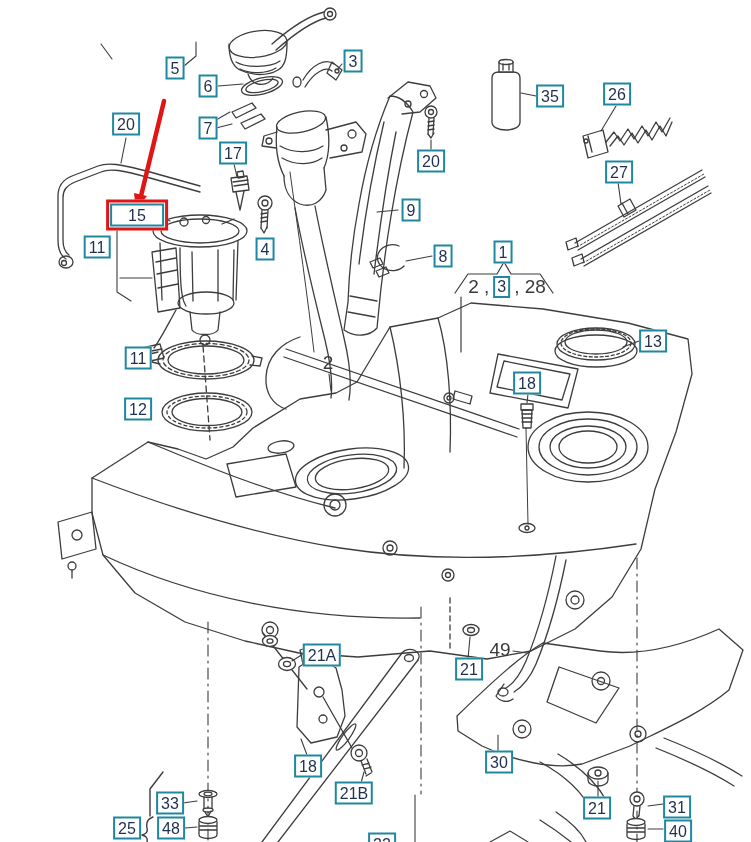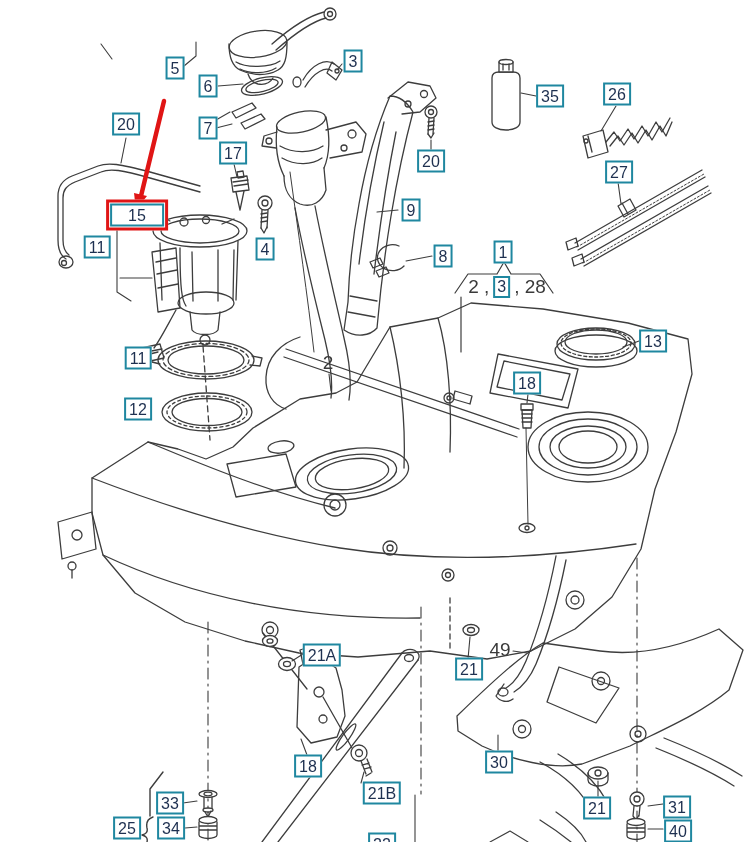--- a/index.html
+++ b/index.html
@@ -404,27 +404,27 @@
   <div class="plabel" style="left:443px;top:256px">8</div>
   <div class="plabel" style="left:550px;top:96px">35</div>
   <div class="plabel" style="left:617px;top:94px">26</div>
   <div class="plabel" style="left:619px;top:172px">27</div>
   <div class="plabel" style="left:503px;top:252px">1</div>
   <div class="plabel" style="left:653px;top:341px">13</div>
   <div class="plabel" style="left:527px;top:383px">18</div>
   <div class="plabel" style="left:322px;top:655px">21A</div>
   <div class="plabel" style="left:469px;top:669px">21</div>
   <div class="plabel" style="left:308px;top:766px">18</div>
-  <div class="plabel" style="left:382px;top:793px">21B</div>
+  <div class="plabel" style="left:354px;top:793px">21B</div>
   <div class="plabel" style="left:499px;top:762px">30</div>
   <div class="plabel" style="left:597px;top:808px">21</div>
   <div class="plabel" style="left:677px;top:807px">31</div>
   <div class="plabel" style="left:678px;top:831px">40</div>
   <div class="plabel" style="left:170px;top:803px">33</div>
-  <div class="plabel" style="left:171px;top:828px">34</div>
+  <div class="plabel" style="left:171px;top:828px">48</div>
   <div class="plabel" style="left:127px;top:828px">25</div>
   <div class="plabel" style="left:382px;top:844px">22</div>
 
   <div class="ptext" style="left:328px;top:363px">2</div>
   <div class="ptext" style="left:500px;top:650px">49</div>
   <div class="pgroup" style="left:507px;top:287px">
     <span>2 ,</span>
     <span class="boxed">3</span>
     <span>, 28</span>
   </div>

